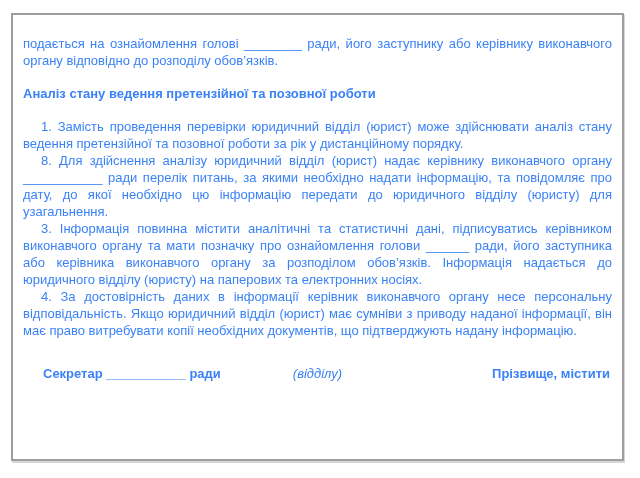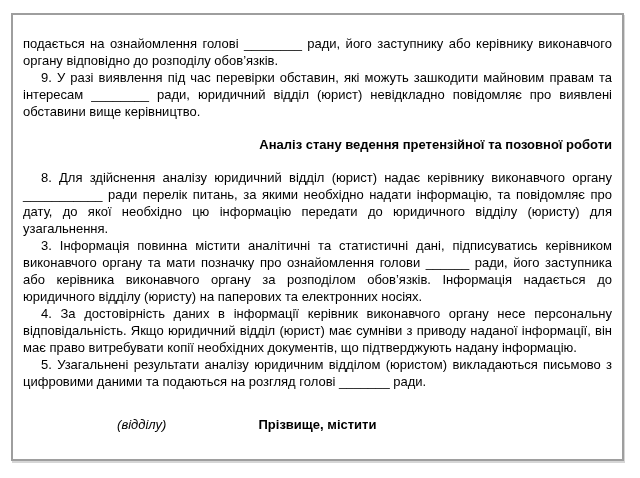--- a/index.html
+++ b/index.html
@@ -17,33 +17,33 @@
     top: 13px;
     width: 613px;
     height: 448px;
     border: 2px solid #9e9e9e;
     background: #ffffff;
     box-shadow: 1px 2px 0 #d6d6d6;
     box-sizing: border-box;
   }
   .page-content {
     padding: 20px 10px 0 10px;
-    color: #000000;
+    color: #3b82f6;
     font-size: 13px;
     line-height: 17px;
     text-align: justify;
   }
   .page-content p {
     margin: 0;
   }
   p.indented {
     text-indent: 18px;
   }
   .section-heading {
-    text-align: right;
+    text-align: left;
     font-weight: bold;
     margin: 16px 0 16px 0 !important;
   }
   .signature-row {
     display: grid;
     grid-template-columns: 1fr auto 1fr;
     align-items: baseline;
     margin-top: 26px;
     padding: 0 2px;
   }
@@ -62,32 +62,32 @@
   }
 </style>
 </head>
 <body>
 
 <div class="page-frame">
   <div class="page-content">
 
     <p>подається на ознайомлення голові ________ ради, його заступнику або керівнику виконавчого органу відповідно до розподілу обов’язків.</p>
 
-    <p class="indented">9. У разі виявлення під час перевірки обставин, які можуть зашкодити майновим правам та інтересам ________ ради, юридичний відділ (юрист) невідкладно повідомляє про виявлені обставини вище керівництво.</p>
 
     <p class="section-heading">Аналіз стану ведення претензійної та позовної роботи</p>
 
+    <p class="indented">1. Замість проведення перевірки юридичний відділ (юрист) може здійснювати аналіз стану ведення претензійної та позовної роботи за рік у дистанційному порядку.</p>
 
     <p class="indented">8. Для здійснення аналізу юридичний відділ (юрист) надає керівнику виконавчого органу ___________ ради перелік питань, за якими необхідно надати інформацію, та повідомляє про дату, до якої необхідно цю інформацію передати до юридичного відділу (юристу) для узагальнення.</p>
 
     <p class="indented">3. Інформація повинна містити аналітичні та статистичні дані, підписуватись керівником виконавчого органу та мати позначку про ознайомлення голови ______ ради, його заступника або керівника виконавчого органу за розподілом обов’язків. Інформація надається до юридичного відділу (юристу) на паперових та електронних носіях.</p>
 
     <p class="indented">4. За достовірність даних в інформації керівник виконавчого органу несе персональну відповідальність. Якщо юридичний відділ (юрист) має сумніви з приводу наданої інформації, він має право витребувати копії необхідних документів, що підтверджують надану інформацію.</p>
 
-    <p class="indented">5. Узагальнені результати аналізу юридичним відділом (юристом) викладаються письмово з цифровими даними та подаються на розгляд голові _______ ради.</p>
 
     <div class="signature-row">
+      <span class="signature-left">Секретар ___________ ради</span>
       <span class="signature-center">(відділу)</span>
       <span class="signature-right">Прізвище, містити</span>
     </div>
 
   </div>
 </div>
 
 </body></html>

